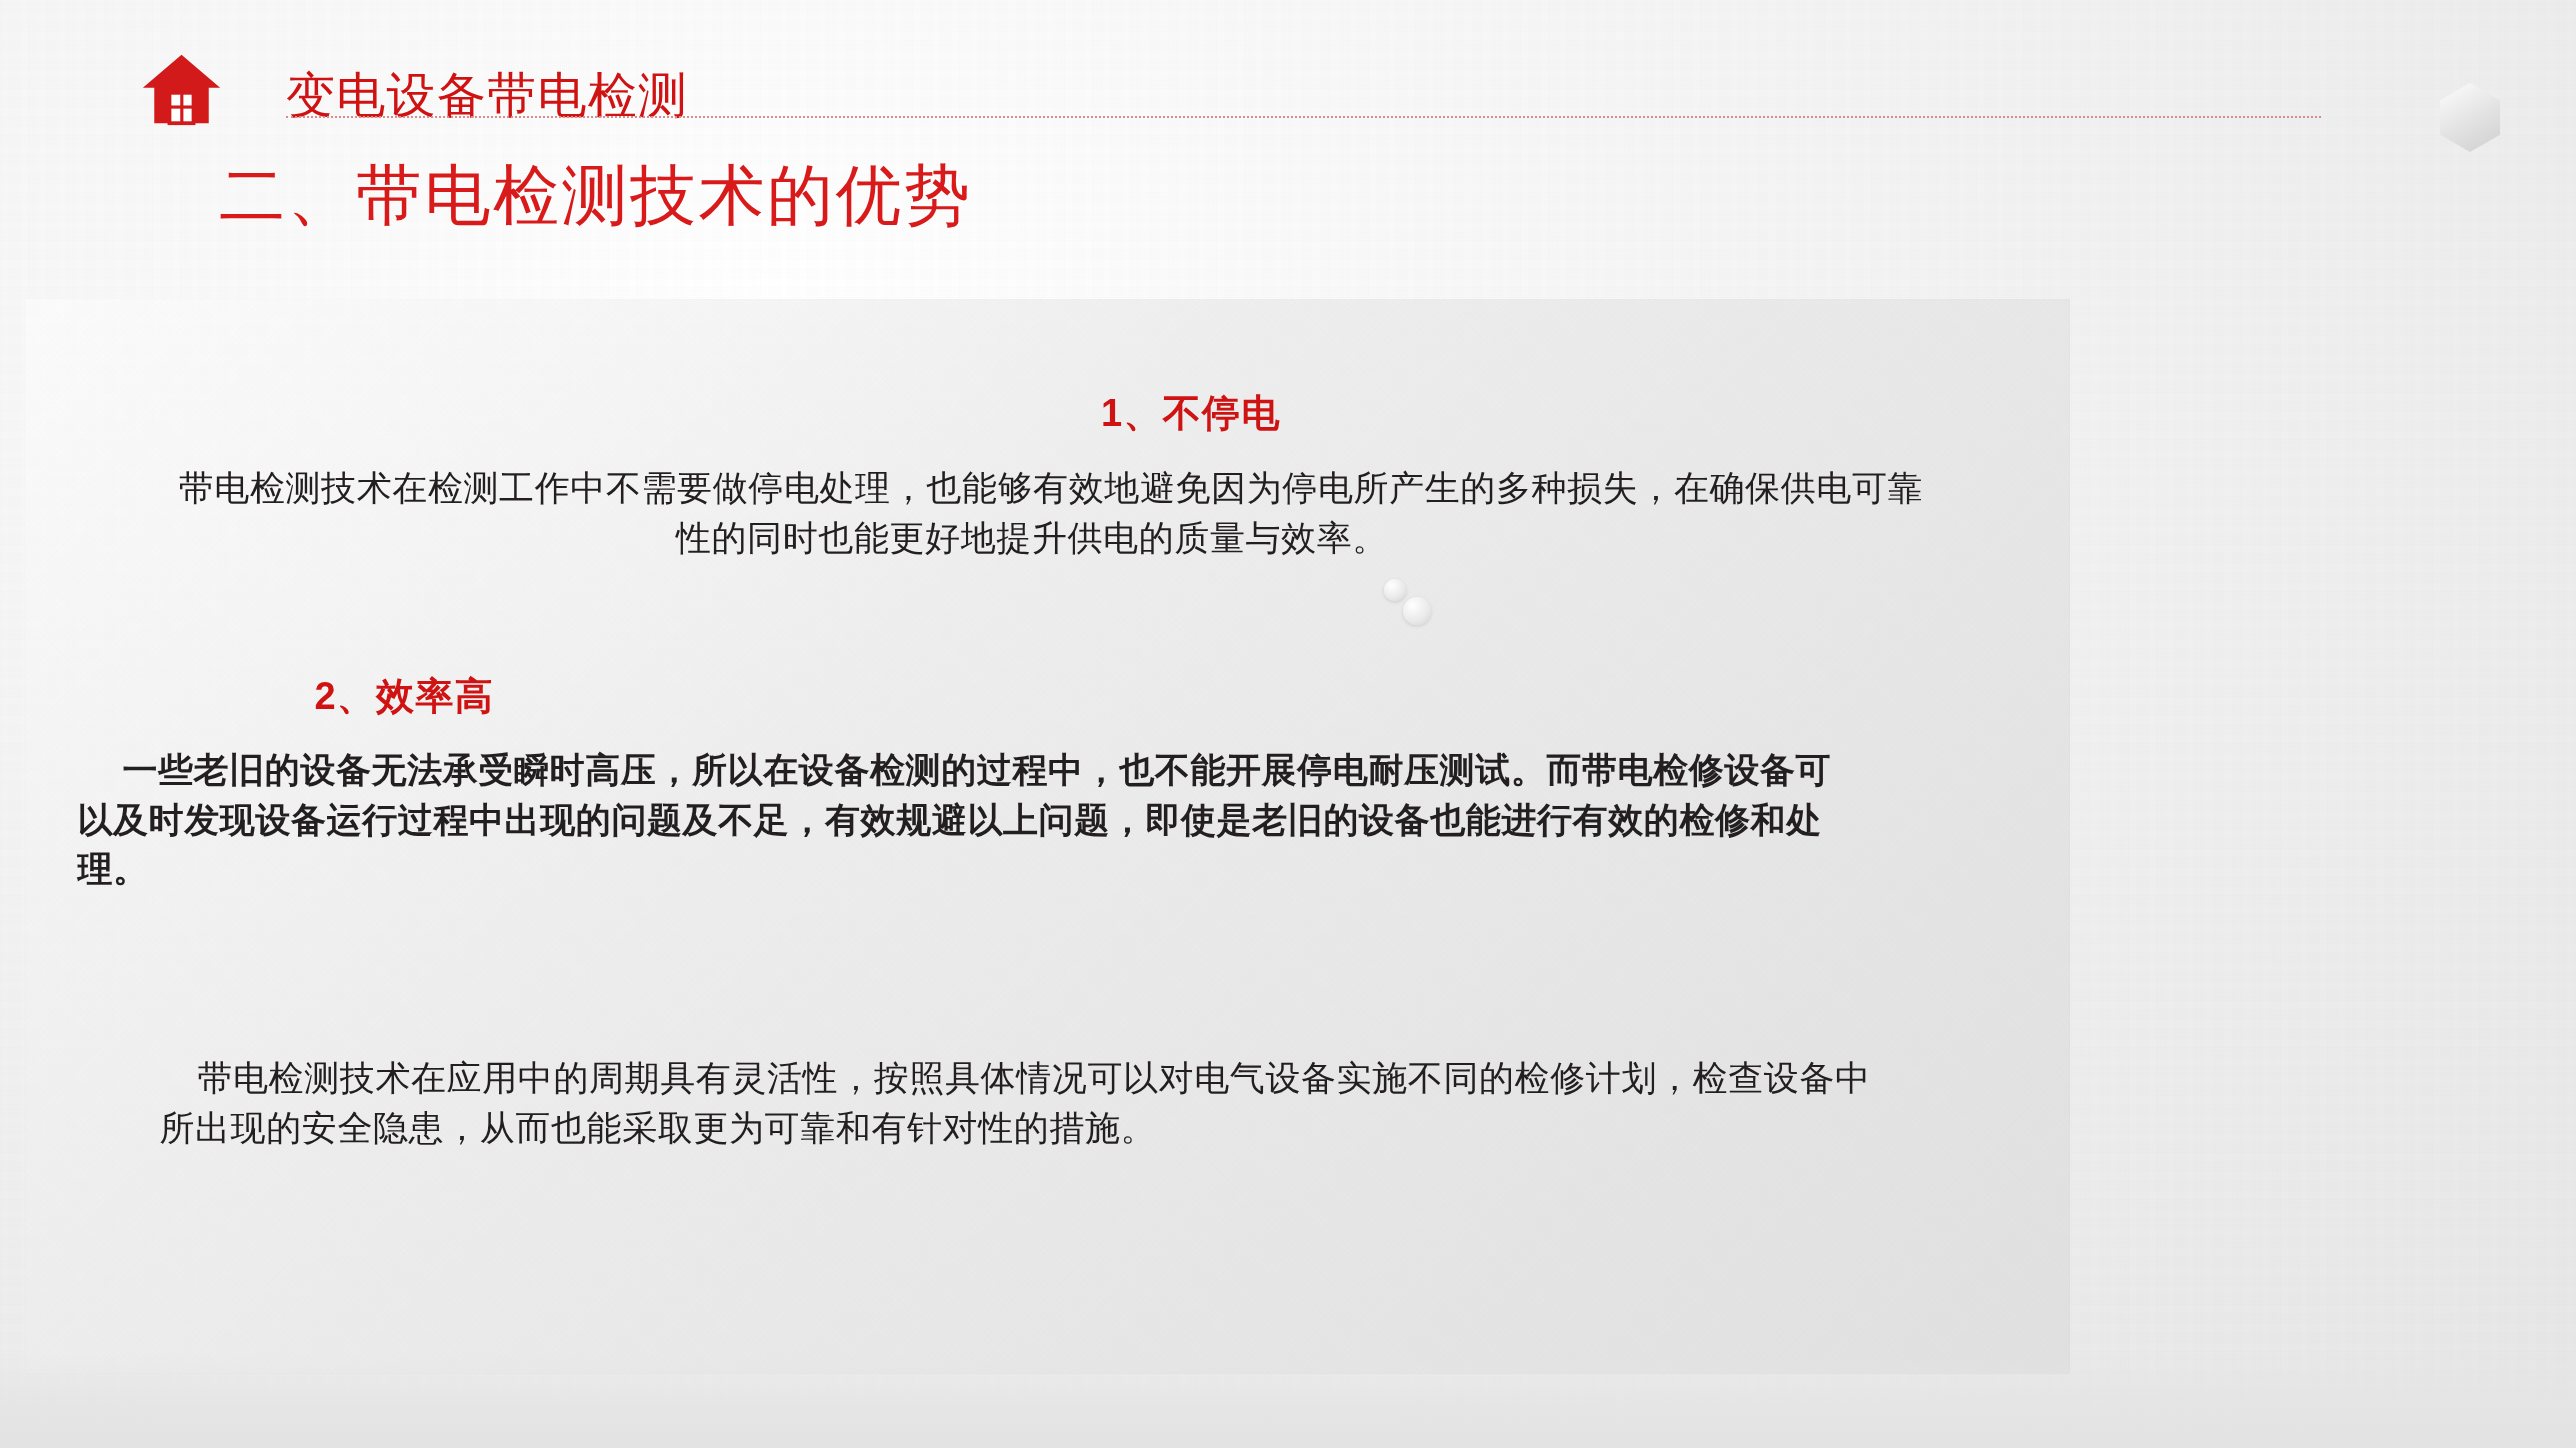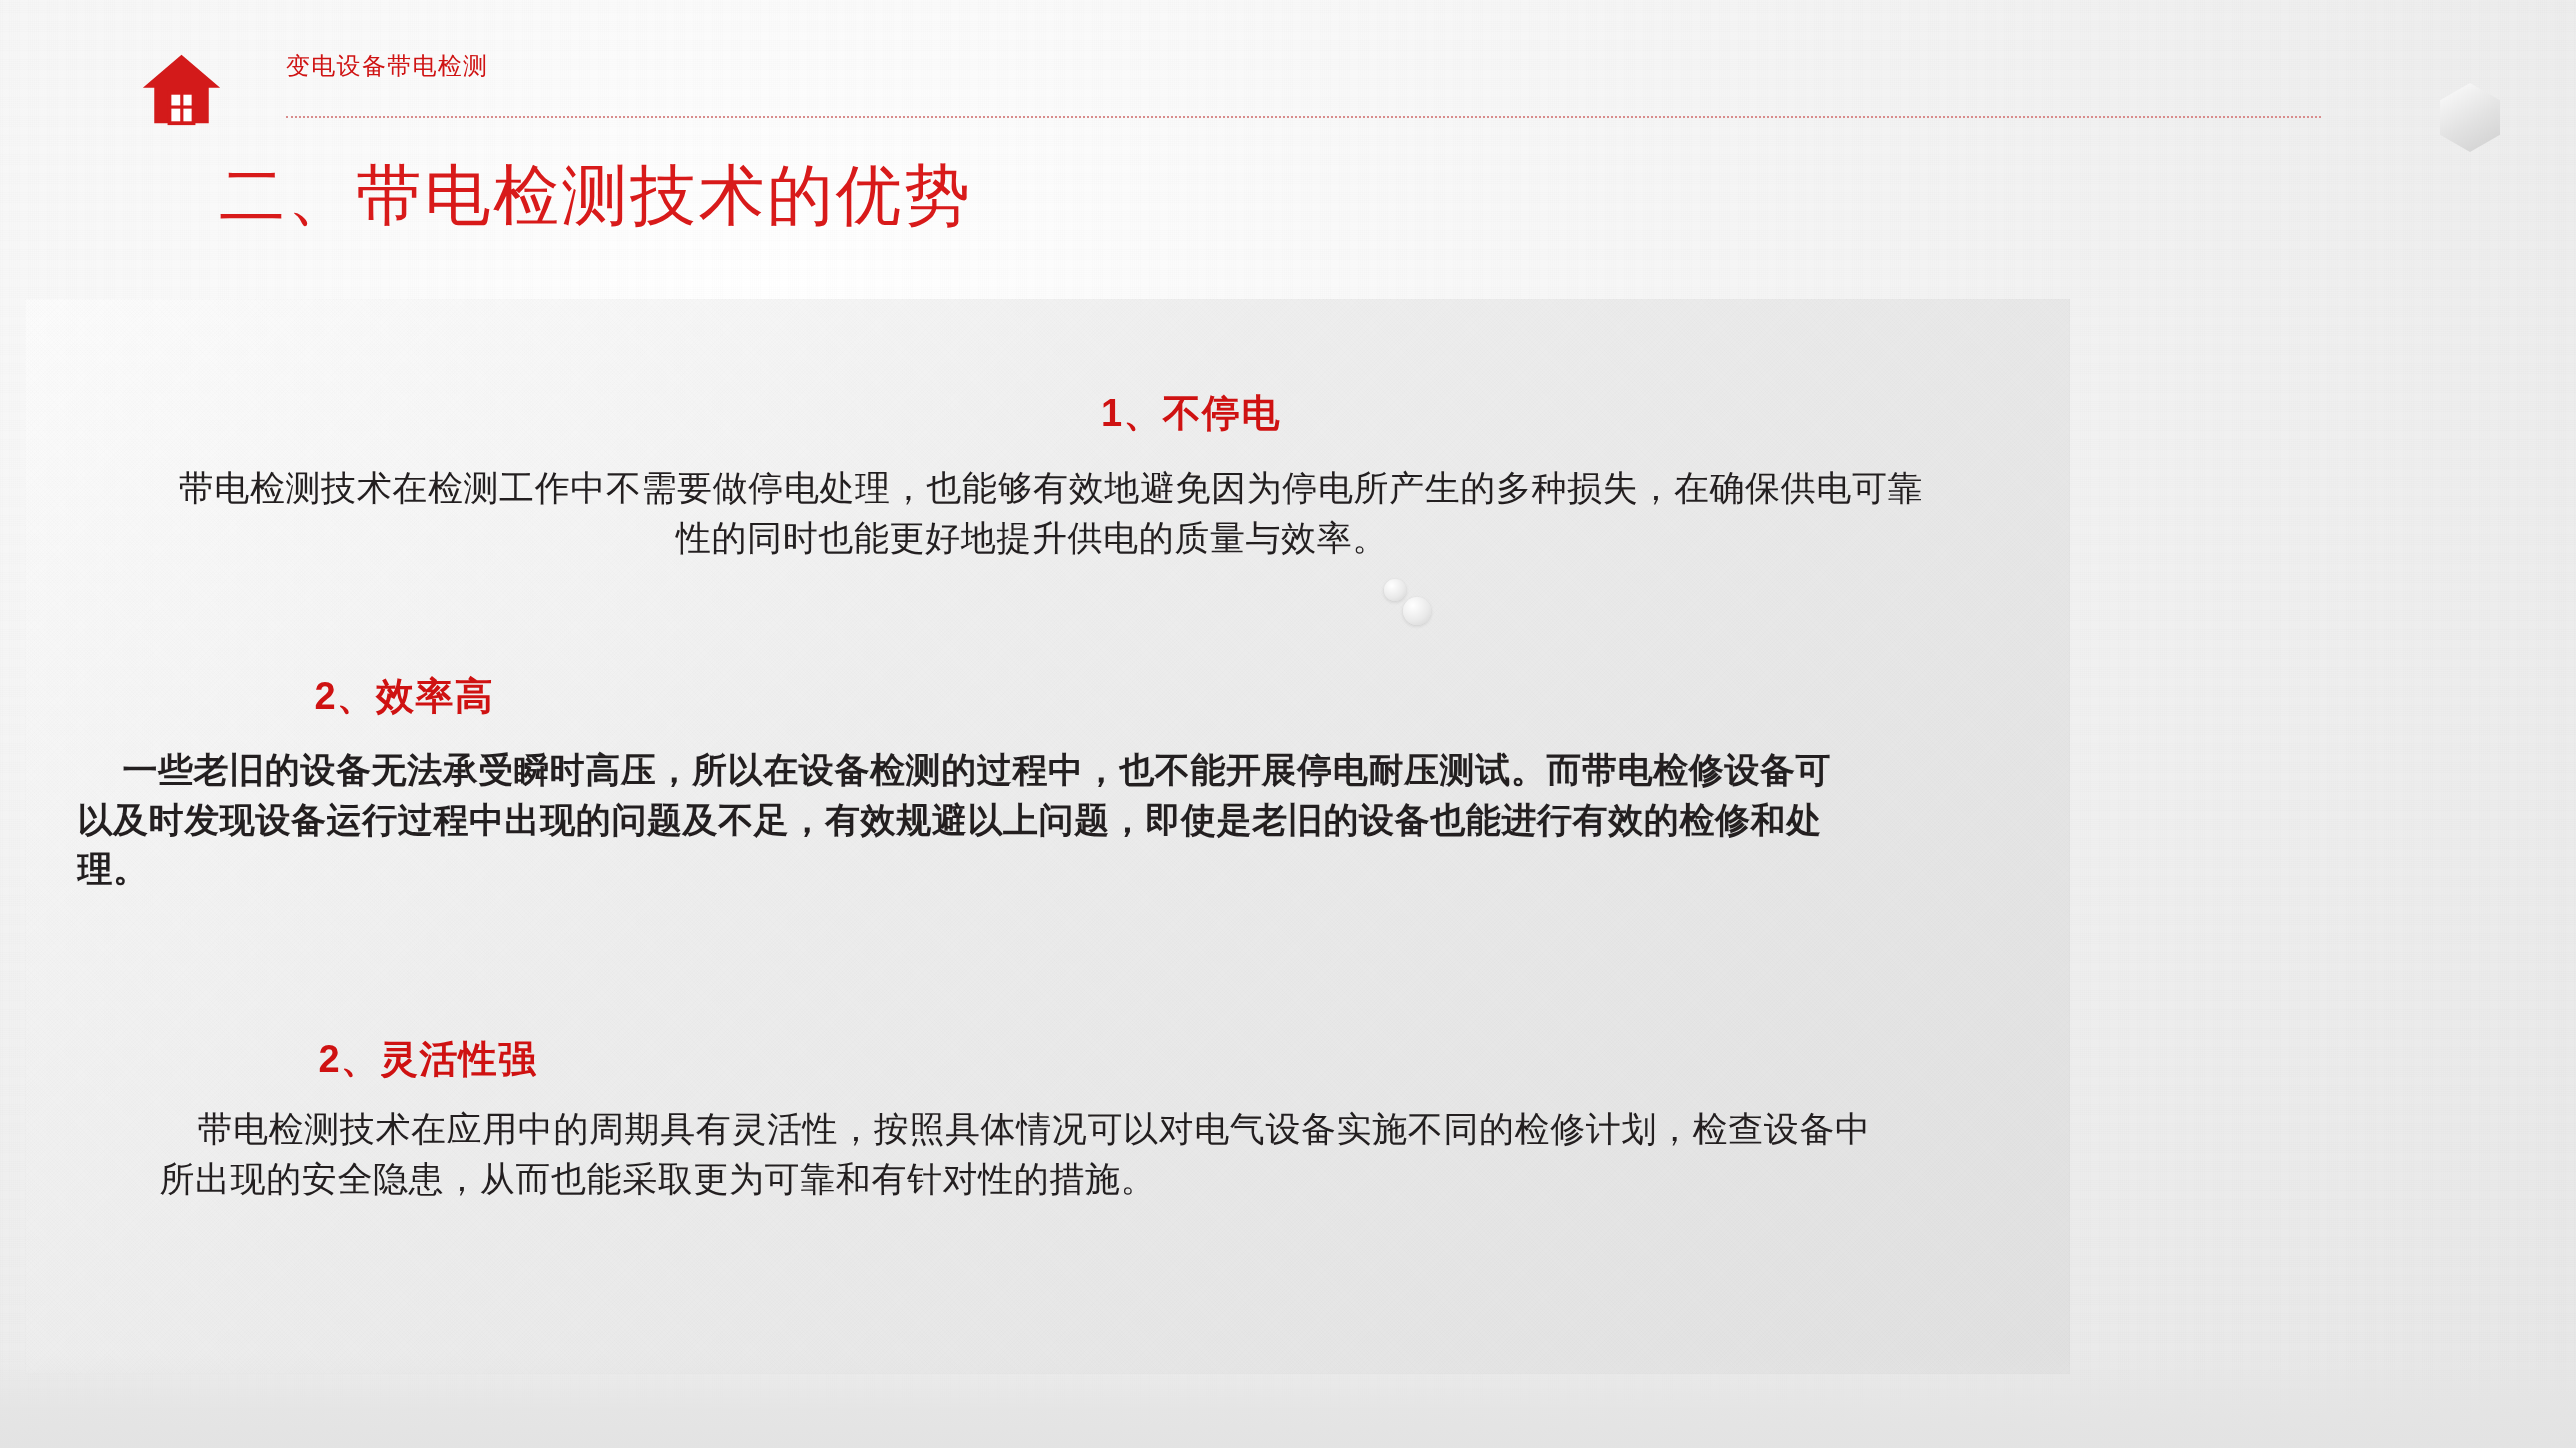--- a/index.html
+++ b/index.html
@@ -45,22 +45,22 @@
   .home-icon {
     position: absolute;
     left: 12.7px;
     top: 6.4px;
     width: 83px;
     height: 76px;
   }
   .header-title {
     position: absolute;
     left: 159px;
-    top: 5px;
-    font-size: 24px;
+    top: 18px;
+    font-size: 49px;
     color: #cf1313;
     letter-spacing: 1.3px;
     white-space: nowrap;
   }
   .header-rule {
     position: absolute;
     left: 159px;
     top: 71px;
     width: 2035px;
     height: 0;
@@ -192,21 +192,20 @@
       <div class="item-head">1、不停电</div>
       <div class="item-body">带电检测技术在检测工作中不需要做停电处理，也能够有效地避免因为停电所产生的多种损失，在确保供电可靠性的同时也能更好地提升供电的质量与效率。</div>
     </div>
 
     <div class="item" id="block2">
       <div class="item-head">2、效率高</div>
       <div class="item-body">一些老旧的设备无法承受瞬时高压，所以在设备检测的过程中，也不能开展停电耐压测试。而带电检修设备可以及时发现设备运行过程中出现的问题及不足，有效规避以上问题，即使是老旧的设备也能进行有效的检修和处理。</div>
     </div>
 
     <div class="item" id="block3">
-      <div class="item-head">2、灵活性强</div>
       <div class="item-body">带电检测技术在应用中的周期具有灵活性，按照具体情况可以对电气设备实施不同的检修计划，检查设备中所出现的安全隐患，从而也能采取更为可靠和有针对性的措施。</div>
     </div>
   </div>
 
   <div class="dot-a"></div>
   <div class="dot-b"></div>
 
   <div class="bottom-band"></div>
 </div>
 

